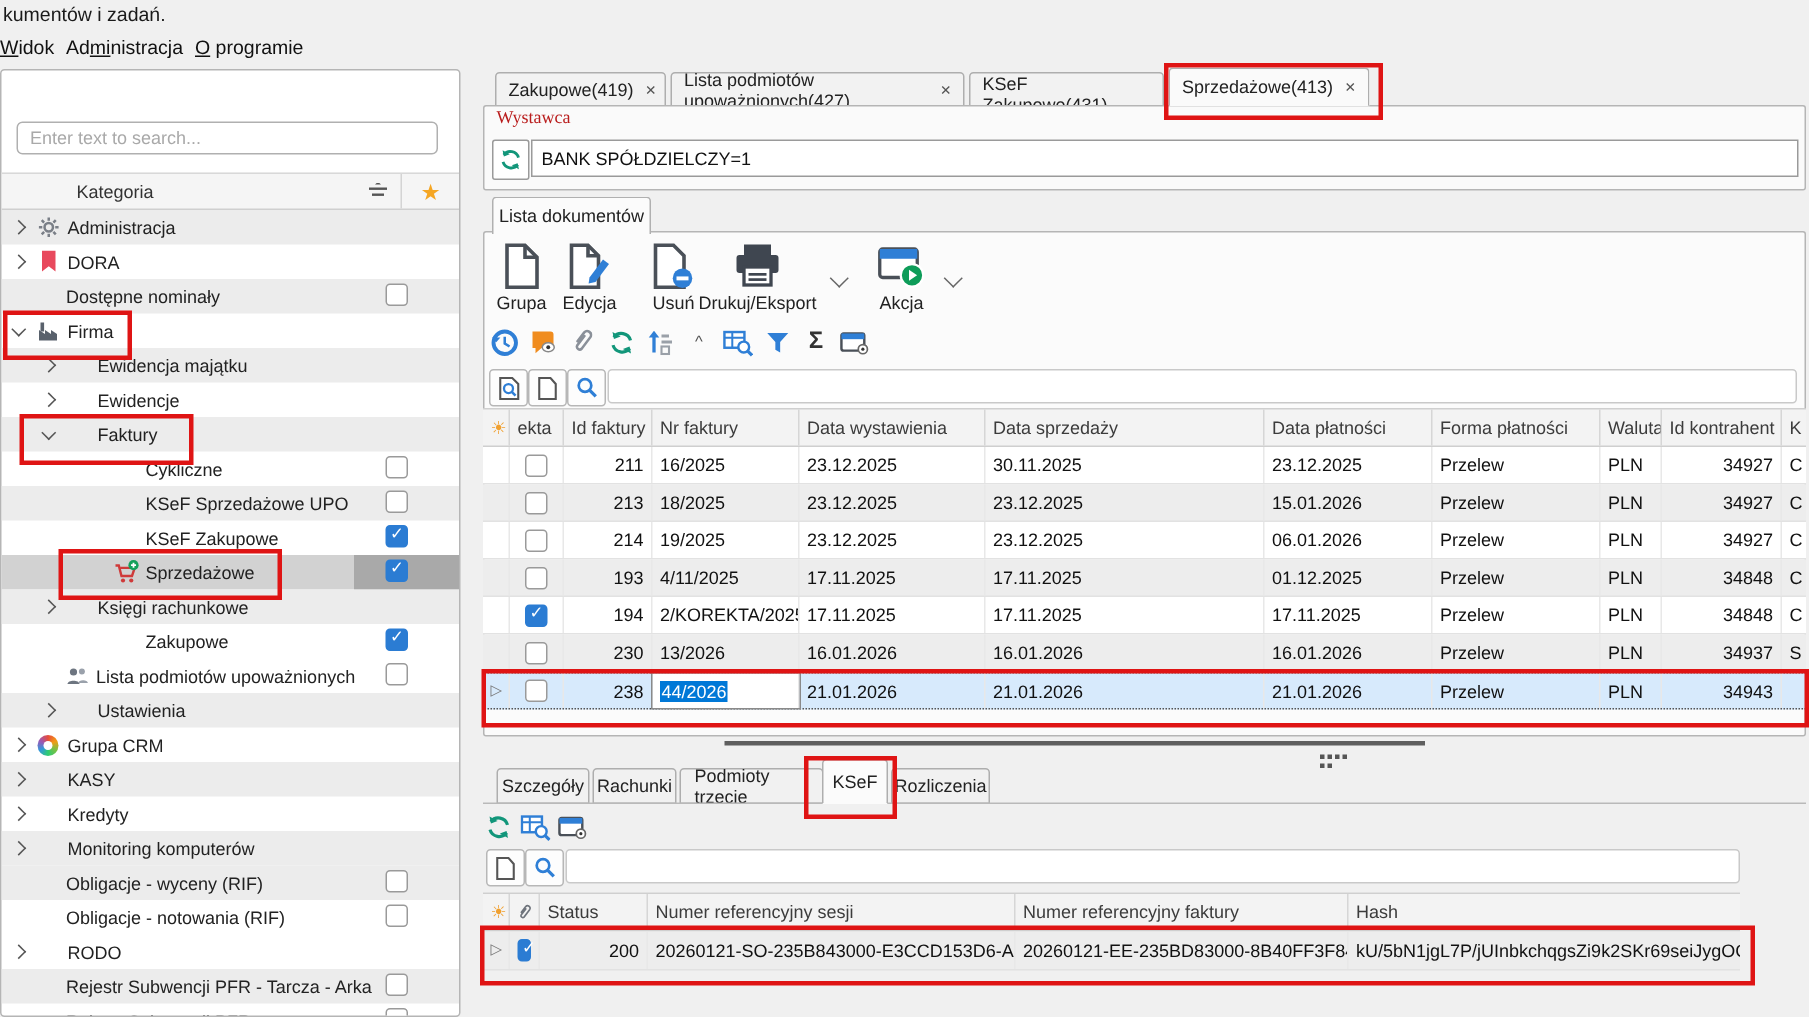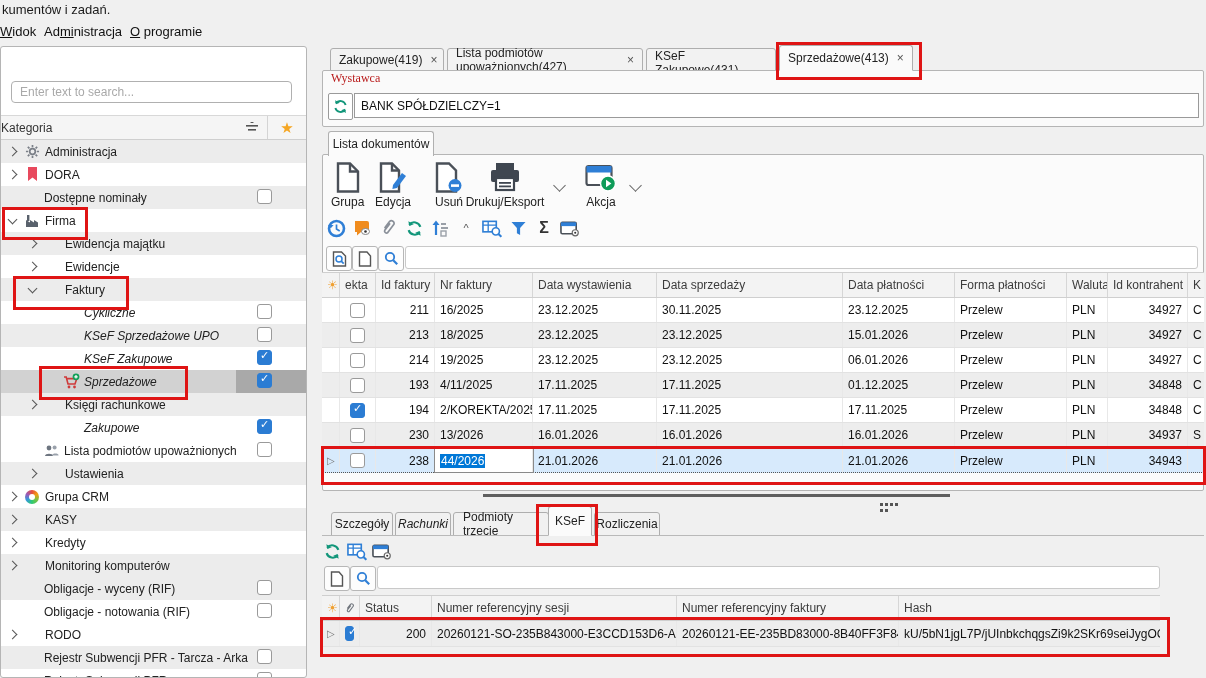--- a/index.html
+++ b/index.html
@@ -11,30 +11,30 @@
   .menu-item{position:absolute;top:22px;font-size:13px;color:#111;padding:2px 6px;cursor:default;}
   .menu-item u{text-decoration:underline;}
   
   #sidebar{position:absolute;left:0;top:46px;width:307px;height:632px;background:#fff;
            border:1px solid #b5b5b5;border-radius:3px;box-sizing:border-box;overflow:hidden;}
   #cat-search{position:absolute;left:10px;top:34px;width:281px;height:22px;border:1px solid #b0b0b0;
            border-radius:4px;box-sizing:border-box;padding:0 8px;font-size:12px;color:#333;outline:none;}
   #cat-search::placeholder{color:#a9a9a9;}
   #cat-header{position:absolute;left:0;top:68px;width:100%;height:25px;background:#f5f5f5;
            border-top:1px solid #d8d8d8;border-bottom:1px solid #cfcfcf;display:flex;align-items:center;box-sizing:border-box;}
-  #cat-header .cat-label{color:#333;flex:1;}
+  #cat-header .cat-label{padding-left:10px;color:#333;flex:1;margin-left:40px;}
   .sort-glyph{width:14px;height:12px;margin-right:8px;}
   .cat-star{width:38px;height:100%;border-left:1px solid #d4d4d4;display:flex;align-items:center;justify-content:center;
            color:#f5a623;font-size:15px;}
   #tree{position:absolute;left:0;top:93px;width:100%;}
   .trow{position:relative;height:23px;display:flex;align-items:center;box-sizing:border-box;cursor:default;}
   .trow.shade{background:#ececec;}
   .trow.sel{background:#d2d2d2;}
   .trow .selblock{position:absolute;right:0;top:0;width:70px;height:100%;background:#a9a9a9;}
-  .tpad0{padding-left:6px;} .tpad1{padding-left:26px;} .tpad2{padding-left:46px;font-style:italic;}
+  .tpad0{padding-left:6px;} .tpad1{padding-left:26px;} .tpad2{padding-left:59px;}
   .chev{display:inline-block;width:6px;height:6px;border:solid #555;border-width:0 1.6px 1.6px 0;margin:0 6px 0 2px;flex:none;}
   .chev.r{transform:rotate(-45deg);}
   .chev.d{transform:rotate(45deg);margin-top:-3px;}
   .chev.none{border:none;}
   .ticon{width:20px;height:16px;flex:none;display:inline-flex;align-items:center;justify-content:center;margin-right:3px;}
   .tlabel{color:#222;white-space:nowrap;}
   .cb{position:absolute;right:34px;top:3px;width:15px;height:15px;border:1px solid #9a9a9a;border-radius:3px;
       background:#fff;box-sizing:border-box;}
   .cb.checked{background:#2b7cd3;border-color:#2b7cd3;}
   .cb.checked::after{content:"✓";position:absolute;left:2px;top:-2px;color:#fff;font-size:11px;font-weight:bold;}
@@ -595,21 +595,21 @@
     <i></i>
     <i></i>
     <i></i>
     <i></i>
     <i></i>
   </div>
 
 <div class="btab" style="left:331px;width:62px;">
     <span>Szczegóły</span>
   </div>
-<div class="btab" style="left:395px;width:56px;font-style:italic;">
+<div class="btab" style="left:395px;width:56px;">
     <span>Rachunki</span>
   </div>
 <div class="btab" style="left:453px;width:96px;">
     <span>Podmioty trzecie</span>
   </div>
 <div class="btab active" style="left:548px;width:44px;">
     <span>KSeF</span>
   </div>
 <div class="btab" style="left:594px;width:66px;">
     <span>Rozliczenia</span>

